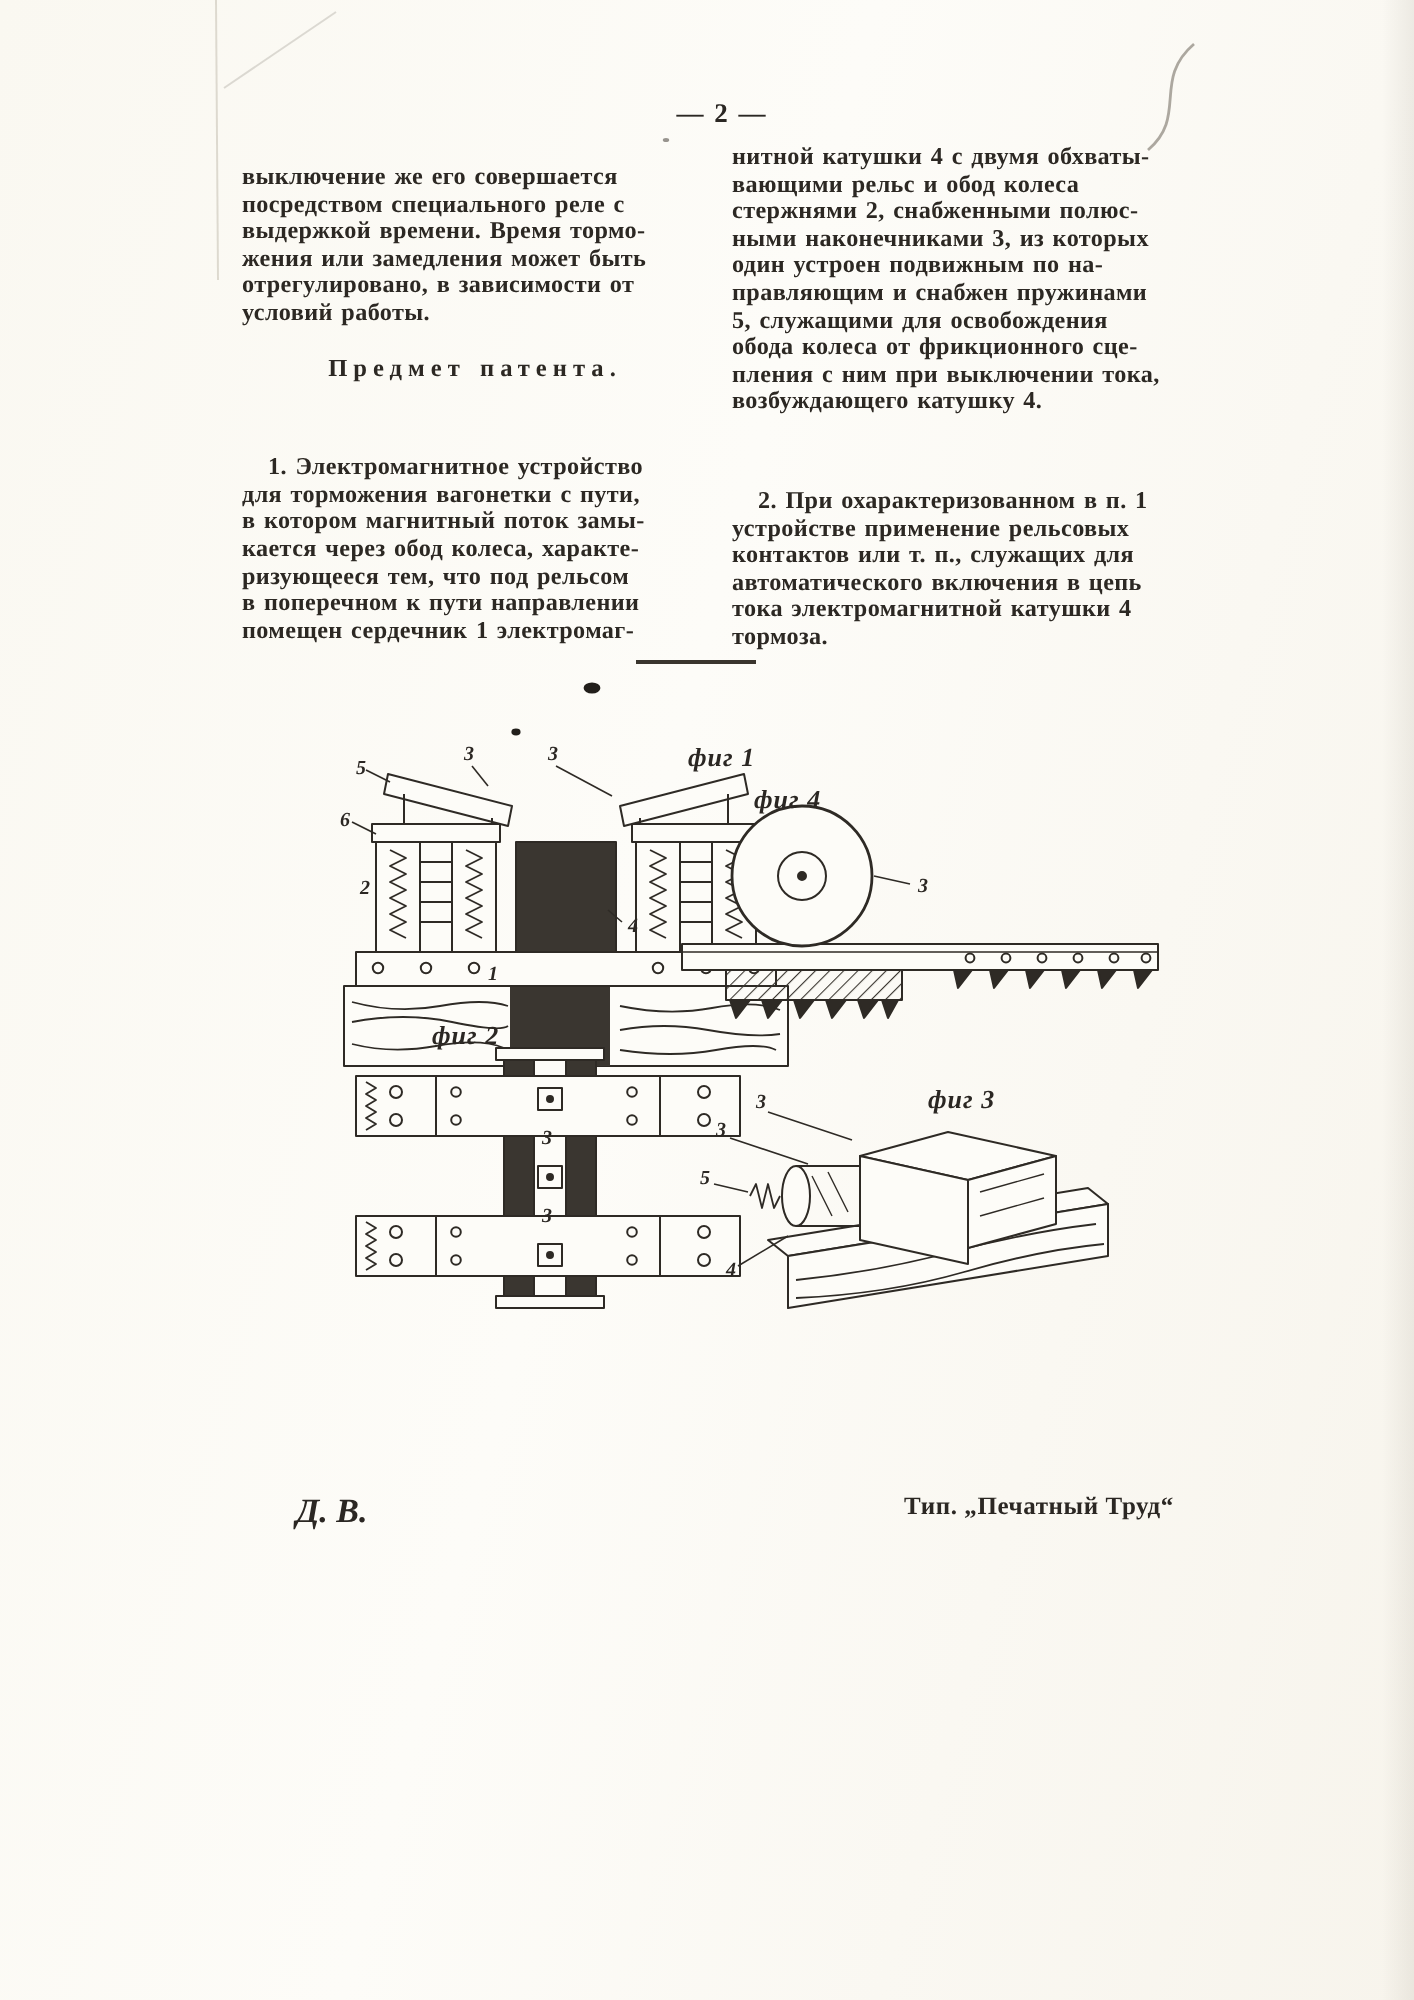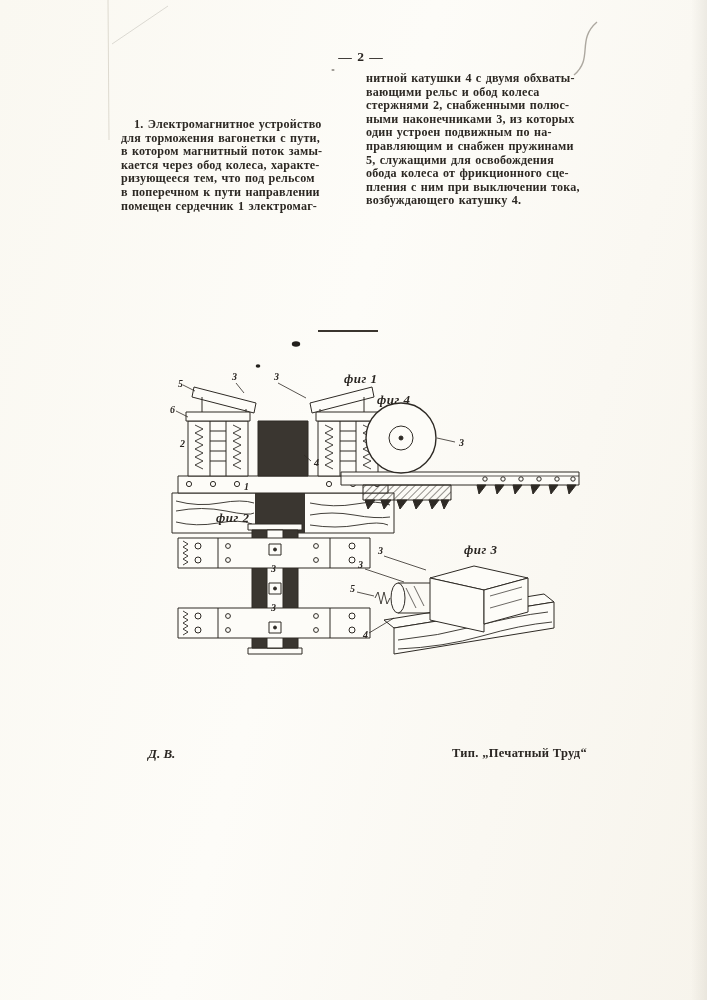--- a/index.html
+++ b/index.html
@@ -26,52 +26,65 @@
   #col-left  { left:121px; top:82px; width:233px; }
   #col-right { left:366px; top:72px; width:241px; }
   .para { white-space:pre-line; }
   .claim { white-space:pre-line; text-indent:13px;margin-top:36px; }
   .heading { text-align:center; letter-spacing:3px; font-size:12.3px; margin:14px 0 11px; }
   .divider { position:absolute; left:318px; top:330px; width:60px; height:2px; background:#3a352e; }
   .fig { position:absolute; }
   svg text { font-family:"Liberation Serif", serif; fill:#2b2723; }
   svg text.fig-label { font-style:italic; font-weight:bold; font-size:13px; letter-spacing:0.5px; }
   svg text.co { font-style:italic; font-weight:bold; font-size:10px; }
-  .footer-left  { position:absolute; left:148px; top:746px; font-style:italic; font-weight:bold; font-size:13px; }
+  .footer-left  { position:absolute; left:148px; top:746px; font-style:italic; font-weight:bold; font-size:17px; }
   .footer-right { position:absolute; left:452px; top:746px; font-weight:bold; font-size:12.5px; letter-spacing:0.3px; }
   .artifacts { position:absolute; left:0; top:0; pointer-events:none; }
 </style>
 </head>
 <body>
 
 <div class="page">
 
   <div class="pagenum">— 2 —</div>
 
   <div class="col" id="col-left">
+    <div class="para">выключение же его совершается
+посредством специального реле с
+выдержкой времени. Время тормо-
+жения или замедления может быть
+отрегулировано, в зависимости от
+условий работы.</div>
+    <div class="heading">Предмет патента.</div>
     <div class="claim">1. Электромагнитное устройство
 для торможения вагонетки с пути,
 в котором магнитный поток замы-
 кается через обод колеса, характе-
 ризующееся тем, что под рельсом
 в поперечном к пути направлении
 помещен сердечник 1 электромаг-</div>
   </div>
 
   <div class="col" id="col-right">
     <div class="para">нитной катушки 4 с двумя обхваты-
 вающими рельс и обод колеса
 стержнями 2, снабженными полюс-
 ными наконечниками 3, из которых
 один устроен подвижным по на-
 правляющим и снабжен пружинами
 5, служащими для освобождения
 обода колеса от фрикционного сце-
 пления с ним при выключении тока,
 возбуждающего катушку 4.</div>
+    <div class="claim">2. При охарактеризованном в п. 1
+устройстве применение рельсовых
+контактов или т. п., служащих для
+автоматического включения в цепь
+тока электромагнитной катушки 4
+тормоза.</div>
   </div>
 
   <div class="divider"></div>
 
   <svg class="fig" style="left:158px; top:365px" width="250" height="175" viewBox="0 0 250 175">
     <g stroke="#2e2a25" stroke-width="1" fill="none" stroke-linejoin="round">
 
       <rect x="14" y="128" width="222" height="40" fill="#fdfcf8"></rect>
       <path d="M18,136 q22,6 44,2 t34,0 M18,146 q26,-5 50,0 t28,2 M18,157 q20,5 42,1 t34,1" stroke-width="0.9"></path>
       <path d="M152,138 q24,5 46,1 t34,1 M152,150 q22,-4 44,0 t36,2 M152,160 q26,4 48,0 t30,0" stroke-width="0.9"></path>

